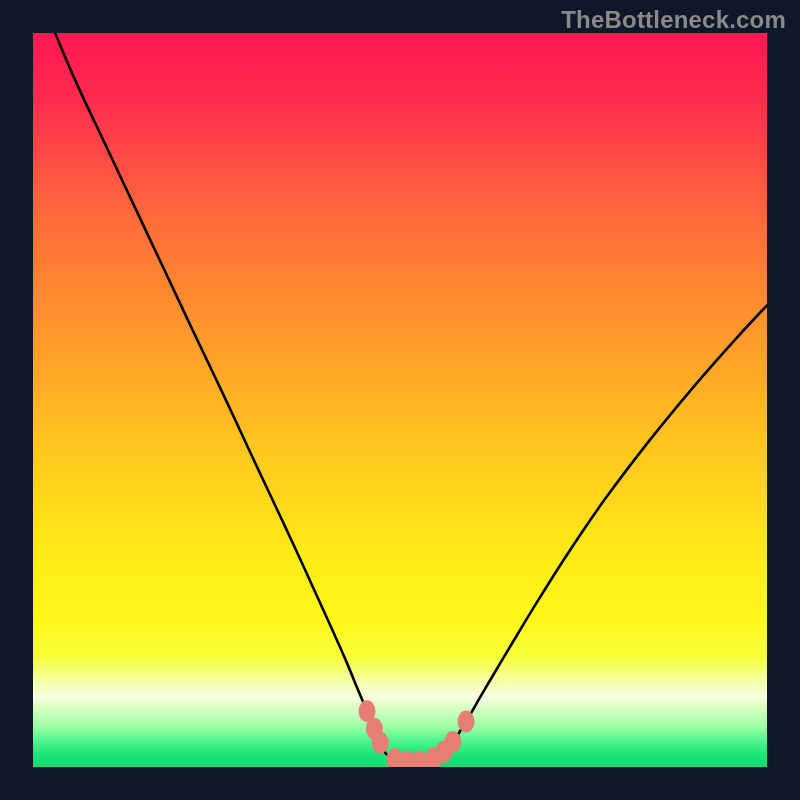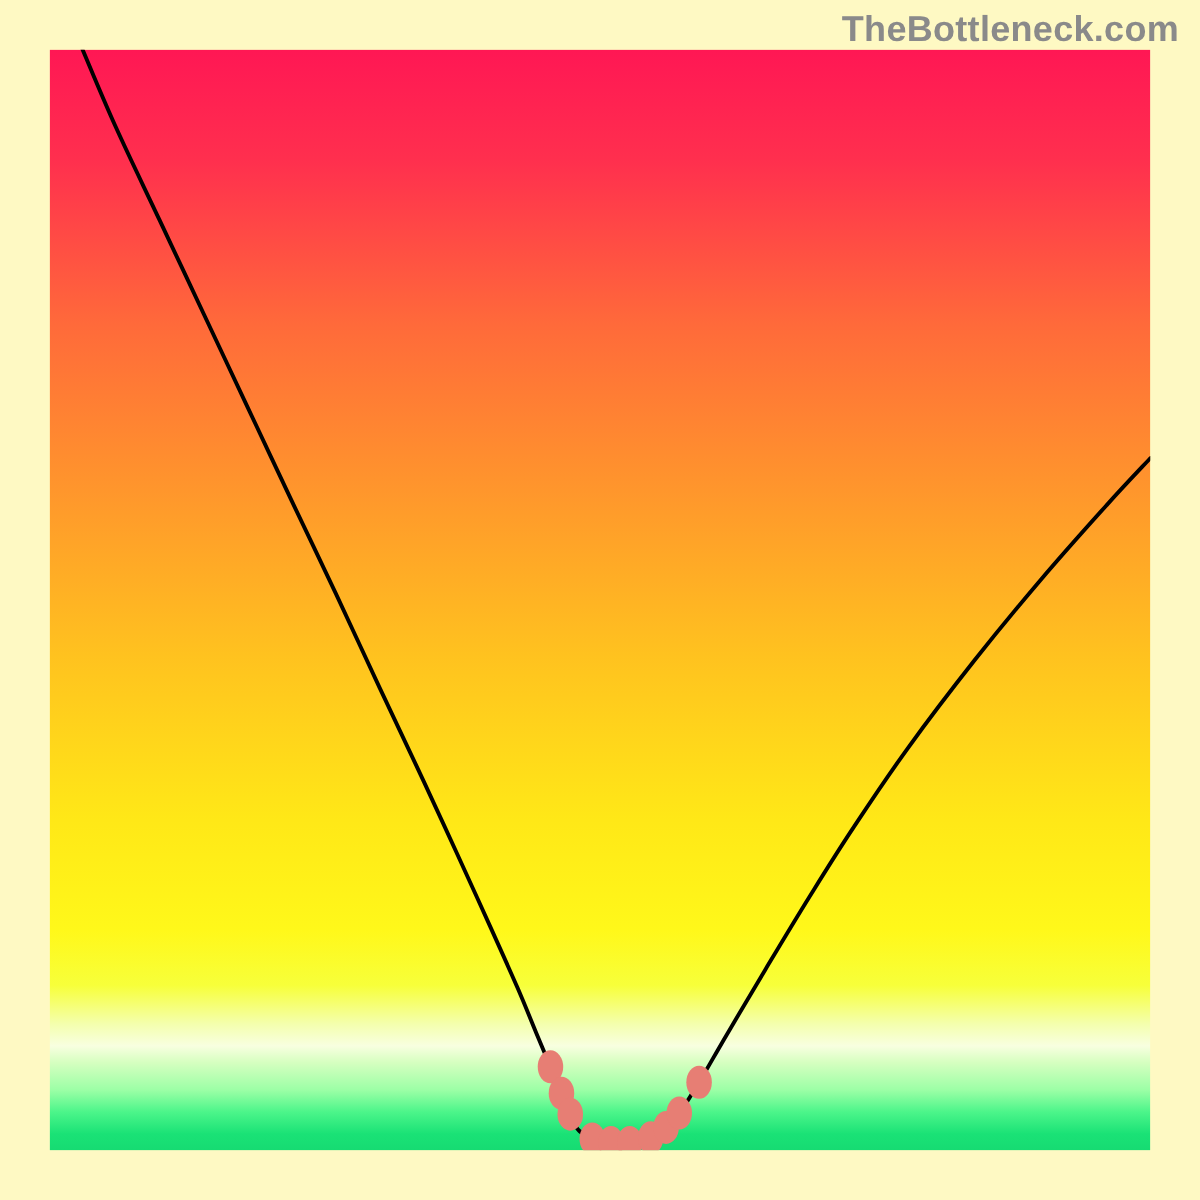--- a/index.html
+++ b/index.html
@@ -9,21 +9,21 @@
     height: 800px;
     background: #000;
     overflow: hidden;
   }
   .frame {
     position: absolute;
     left: 0;
     top: 0;
     width: 800px;
     height: 800px;
-    background: #fef9c3;
+    background: #0f172a;
   }
   .plot {
     position: absolute;
     left: 33px;
     top: 33px;
     width: 734px;
     height: 734px;
     overflow: hidden;
   }
   .watermark {

